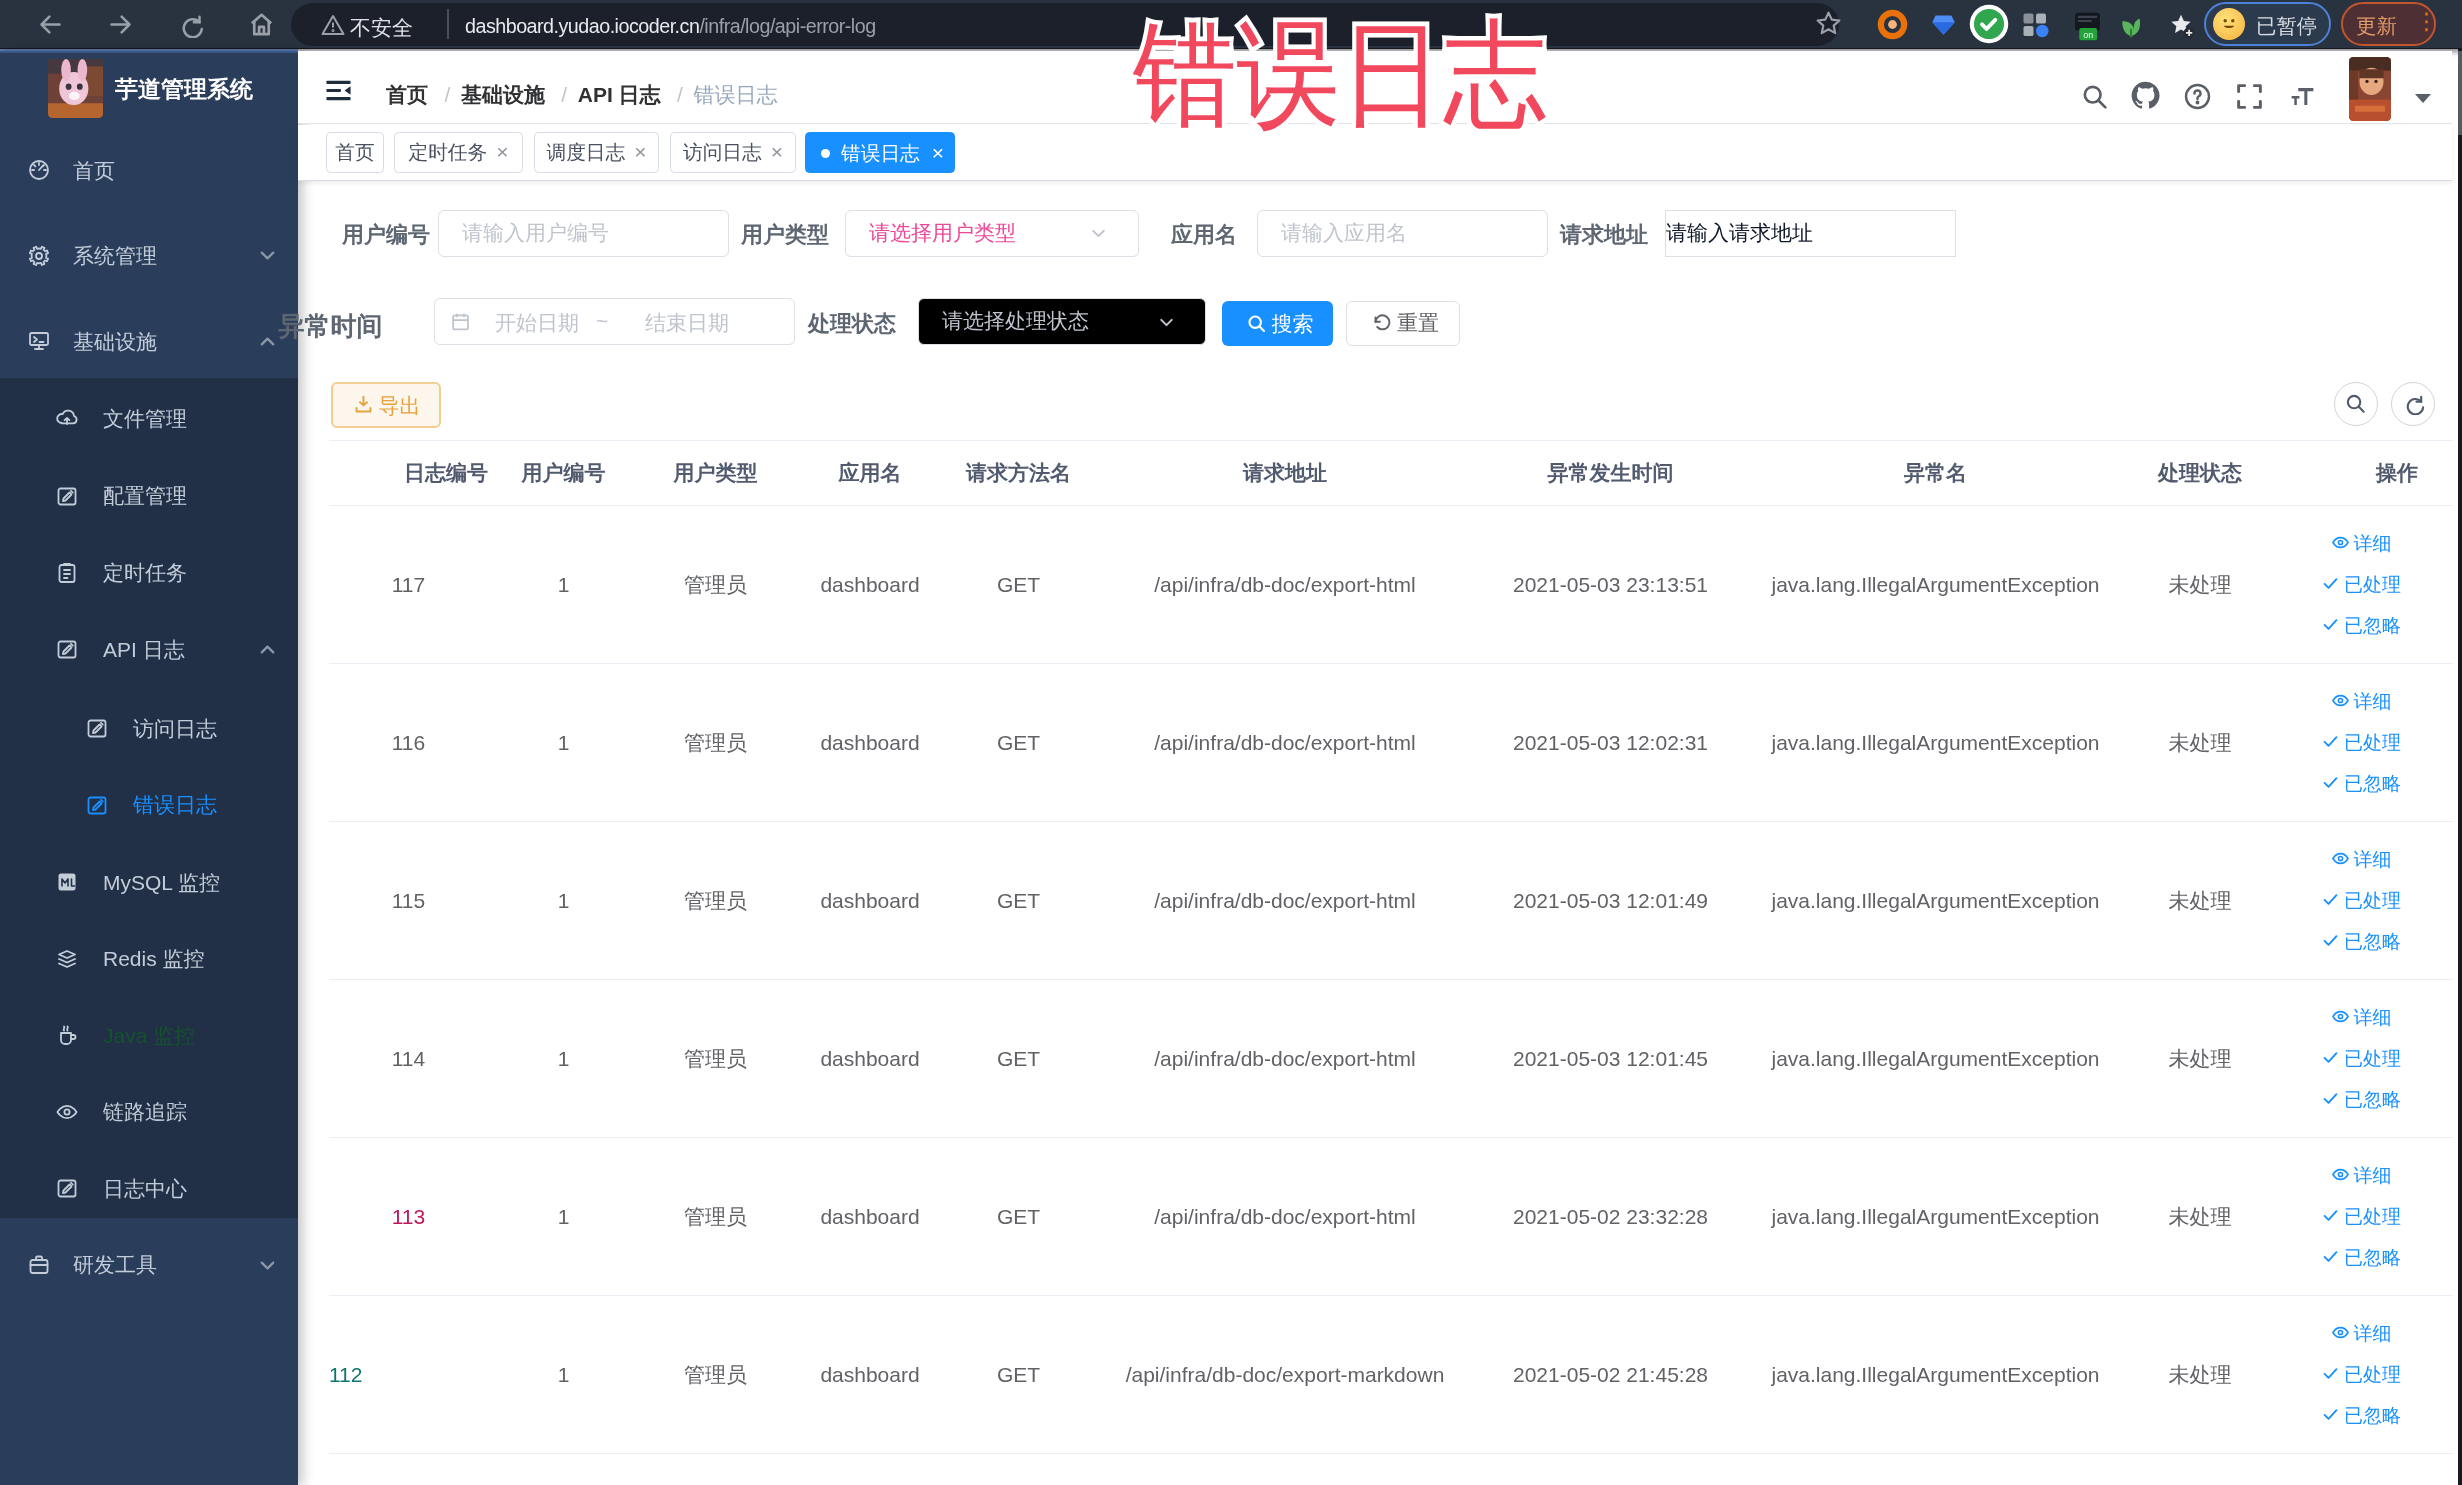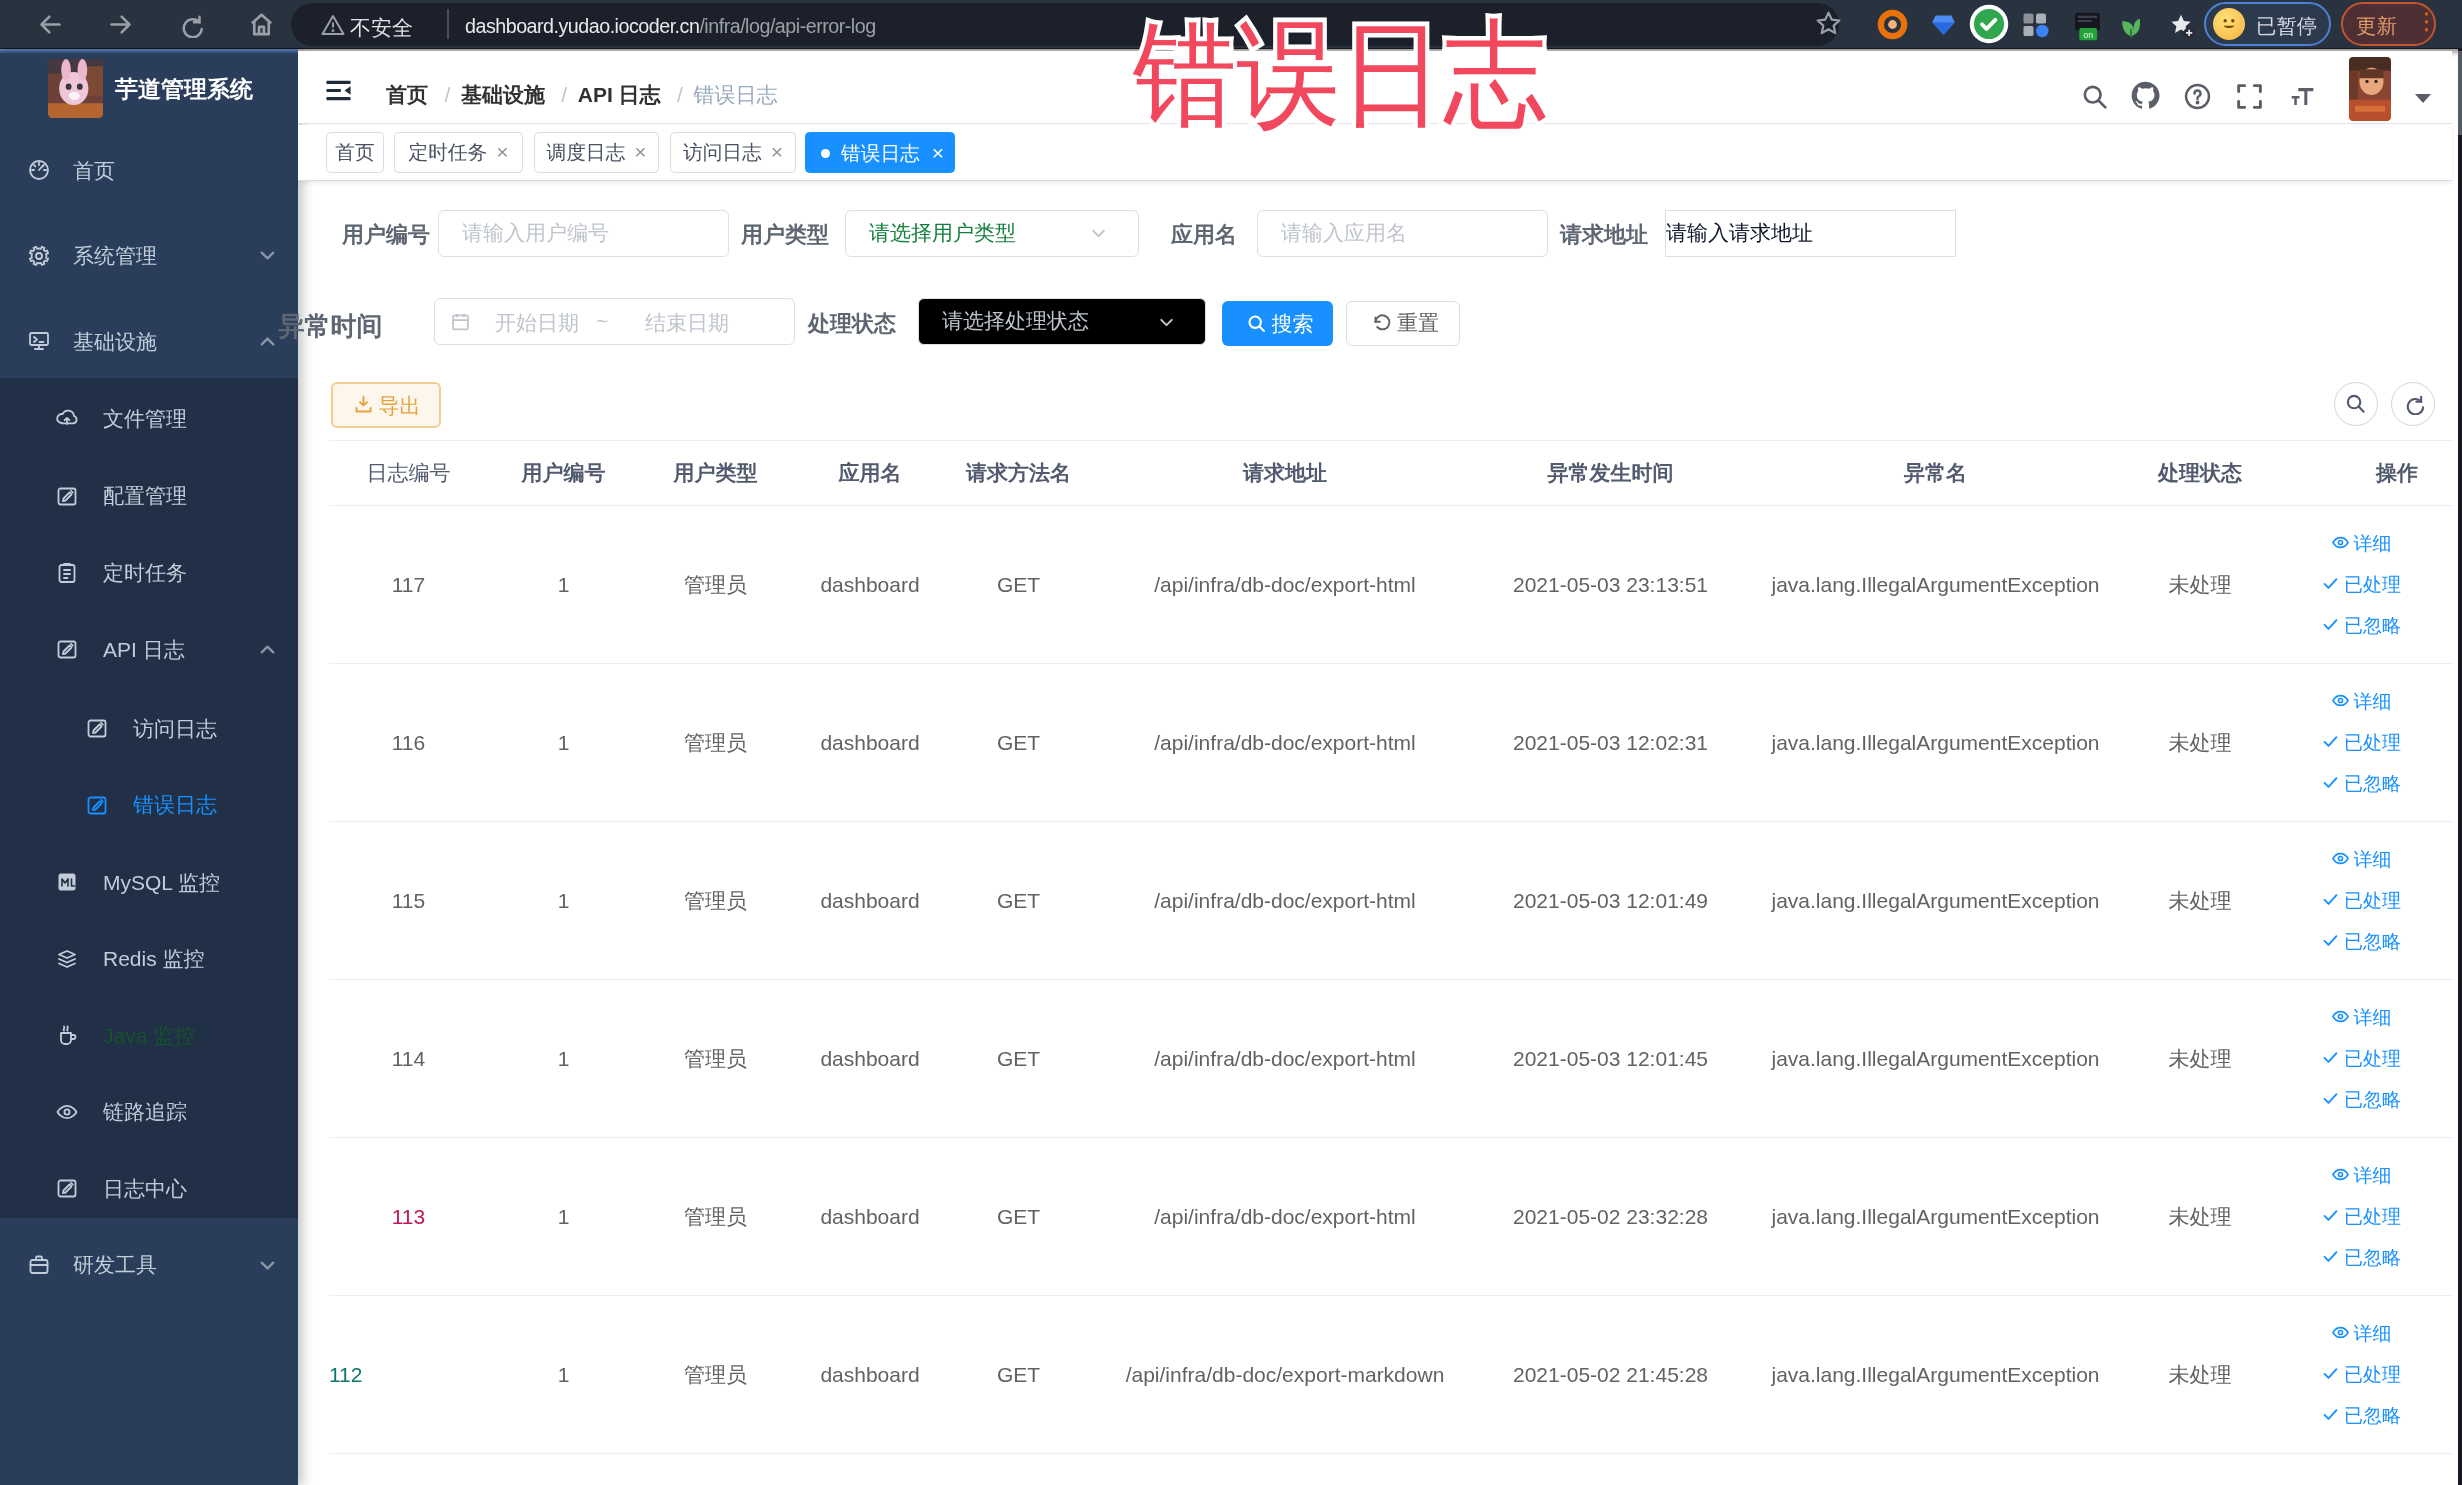--- a/index.html
+++ b/index.html
@@ -248,21 +248,21 @@
 <div class="abs" style="left:2415px;top:94px;width:0;height:0;border-left:8.3px solid transparent;border-right:8.3px solid transparent;border-top:9.8px solid #5a5e66"></div>
 <div class="abs" style="left:298px;top:125px;width:2154px;height:56px;background:#fff;border-bottom:1.5px solid #d8dce5;box-shadow:0 1.5px 4.5px rgba(0,0,0,.08)"></div>
 <div class="abs" style="left:326px;top:132px;width:58px;height:41px;background:#fff;border:1.5px solid #d8dce5;border-radius:4.5px;color:#495060;font-size:19.7px;line-height:38px;text-align:center">首页</div>
 <div class="abs" style="left:394px;top:132px;width:129px;height:41px;background:#fff;border:1.5px solid #d8dce5;border-radius:4.5px;color:#495060;font-size:19.7px;line-height:38px;text-align:center">定时任务<span style="margin-left:9px;color:#8e939b;font-size:21px">×</span></div>
 <div class="abs" style="left:534px;top:132px;width:125px;height:41px;background:#fff;border:1.5px solid #d8dce5;border-radius:4.5px;color:#495060;font-size:19.7px;line-height:38px;text-align:center">调度日志<span style="margin-left:9px;color:#8e939b;font-size:21px">×</span></div>
 <div class="abs" style="left:670px;top:132px;width:126px;height:41px;background:#fff;border:1.5px solid #d8dce5;border-radius:4.5px;color:#495060;font-size:19.7px;line-height:38px;text-align:center">访问日志<span style="margin-left:9px;color:#8e939b;font-size:21px">×</span></div>
 <div class="abs" style="left:805px;top:132px;width:150px;height:41px;background:#1890ff;border:0.8px solid #1890ff;border-radius:4.5px;color:#fff;font-size:19.7px;line-height:39px;padding-left:35px"><span class="abs" style="left:15px;top:16px;width:9px;height:9px;border-radius:50%;background:#fff"></span>错误日志<span style="margin-left:12px;font-size:21px">×</span></div>
 <div class="abs" style="left:263px;top:220px;width:167px;font-size:22px;font-weight:bold;color:#5e6672;text-align:right">用户编号</div>
 <div class="abs" style="left:438px;top:210px;width:291px;height:47px;border:1.5px solid #dcdfe6;border-radius:6px;background:#fff;font-size:21px;color:#bfc4cd;line-height:44px;padding-left:23px">请输入用户编号</div>
 <div class="abs" style="left:662px;top:220px;width:167px;font-size:22px;font-weight:bold;color:#5e6672;text-align:right">用户类型</div>
-<div class="abs" style="left:845px;top:210px;width:294px;height:47px;border:1.5px solid #dcdfe6;border-radius:6px;background:#fff;font-size:21px;color:#15803d;line-height:44px;padding-left:23px">请选择用户类型</div><svg class="abs" style="left:1088px;top:223px" width="21" height="21" viewBox="0 0 24 24" fill="none" stroke="#c0c4cc" stroke-width="2.4" stroke-linecap="round" stroke-linejoin="round">
+<div class="abs" style="left:845px;top:210px;width:294px;height:47px;border:1.5px solid #dcdfe6;border-radius:6px;background:#fff;font-size:21px;color:#ec4899;line-height:44px;padding-left:23px">请选择用户类型</div><svg class="abs" style="left:1088px;top:223px" width="21" height="21" viewBox="0 0 24 24" fill="none" stroke="#c0c4cc" stroke-width="2.4" stroke-linecap="round" stroke-linejoin="round">
     <path d="M6 9l6 6 6-6"></path>
   </svg>
 <div class="abs" style="left:1070px;top:220px;width:167px;font-size:22px;font-weight:bold;color:#5e6672;text-align:right">应用名</div>
 <div class="abs" style="left:1257px;top:210px;width:291px;height:47px;border:1.5px solid #dcdfe6;border-radius:6px;background:#fff;font-size:21px;color:#bfc4cd;line-height:44px;padding-left:23px">请输入应用名</div>
 <div class="abs" style="left:1481px;top:220px;width:167px;font-size:22px;font-weight:bold;color:#5e6672;text-align:right">请求地址</div>
 <div class="abs" style="left:1665px;top:210px;width:291px;height:47px;border:1.5px solid #dcdfe6;border-radius:0;background:#fff;font-size:21px;color:#0f172a;line-height:44px;">请输入请求地址</div>
 <div class="abs" style="left:247px;top:309px;width:167px;font-size:26px;font-weight:bold;color:#5e6672;text-align:center">异常时间</div>
 <div class="abs" style="left:434px;top:298px;width:361px;height:47px;border:1.5px solid #dcdfe6;border-radius:6px;background:#fff"></div>
 <svg class="abs" style="left:450px;top:311px" width="21" height="21" viewBox="0 0 24 24" fill="none" stroke="#bfc4cd" stroke-width="2">
     <rect x="3.5" y="5" width="17" height="16" rx="2"></rect>
@@ -308,21 +308,21 @@
       <col style="width:156px">
       <col style="width:141px">
       <col style="width:392px">
       <col style="width:259px">
       <col style="width:391px">
       <col style="width:138px">
       <col style="width:184px">
     </colgroup>
     <tbody>
       <tr style="height:65px">
-        <th style="border-top:1.5px solid #ebeef5;border-bottom:1.5px solid #ebeef5;font-weight:normal;color:#515a6e;text-align:center;margin-top:44px;">日志编号</th>
+        <th style="border-top:1.5px solid #ebeef5;border-bottom:1.5px solid #ebeef5;font-weight:bold;color:#515a6e;text-align:right;margin-top:44px;">日志编号</th>
         <th style="border-top:1.5px solid #ebeef5;border-bottom:1.5px solid #ebeef5;font-weight:bold;color:#515a6e;text-align:center;">用户编号</th>
         <th style="border-top:1.5px solid #ebeef5;border-bottom:1.5px solid #ebeef5;font-weight:bold;color:#515a6e;text-align:center;">用户类型</th>
         <th style="border-top:1.5px solid #ebeef5;border-bottom:1.5px solid #ebeef5;font-weight:bold;color:#515a6e;text-align:center;">应用名</th>
         <th style="border-top:1.5px solid #ebeef5;border-bottom:1.5px solid #ebeef5;font-weight:bold;color:#515a6e;text-align:center;">请求方法名</th>
         <th style="border-top:1.5px solid #ebeef5;border-bottom:1.5px solid #ebeef5;font-weight:bold;color:#515a6e;text-align:center;">请求地址</th>
         <th style="border-top:1.5px solid #ebeef5;border-bottom:1.5px solid #ebeef5;font-weight:bold;color:#515a6e;text-align:center;">异常发生时间</th>
         <th style="border-top:1.5px solid #ebeef5;border-bottom:1.5px solid #ebeef5;font-weight:bold;color:#515a6e;text-align:center;">异常名</th>
         <th style="border-top:1.5px solid #ebeef5;border-bottom:1.5px solid #ebeef5;font-weight:bold;color:#515a6e;text-align:center;">处理状态</th>
         <th style="border-top:1.5px solid #ebeef5;border-bottom:1.5px solid #ebeef5;font-weight:bold;color:#515a6e;text-align:center;padding-left:72px;">操作</th>
       </tr>

